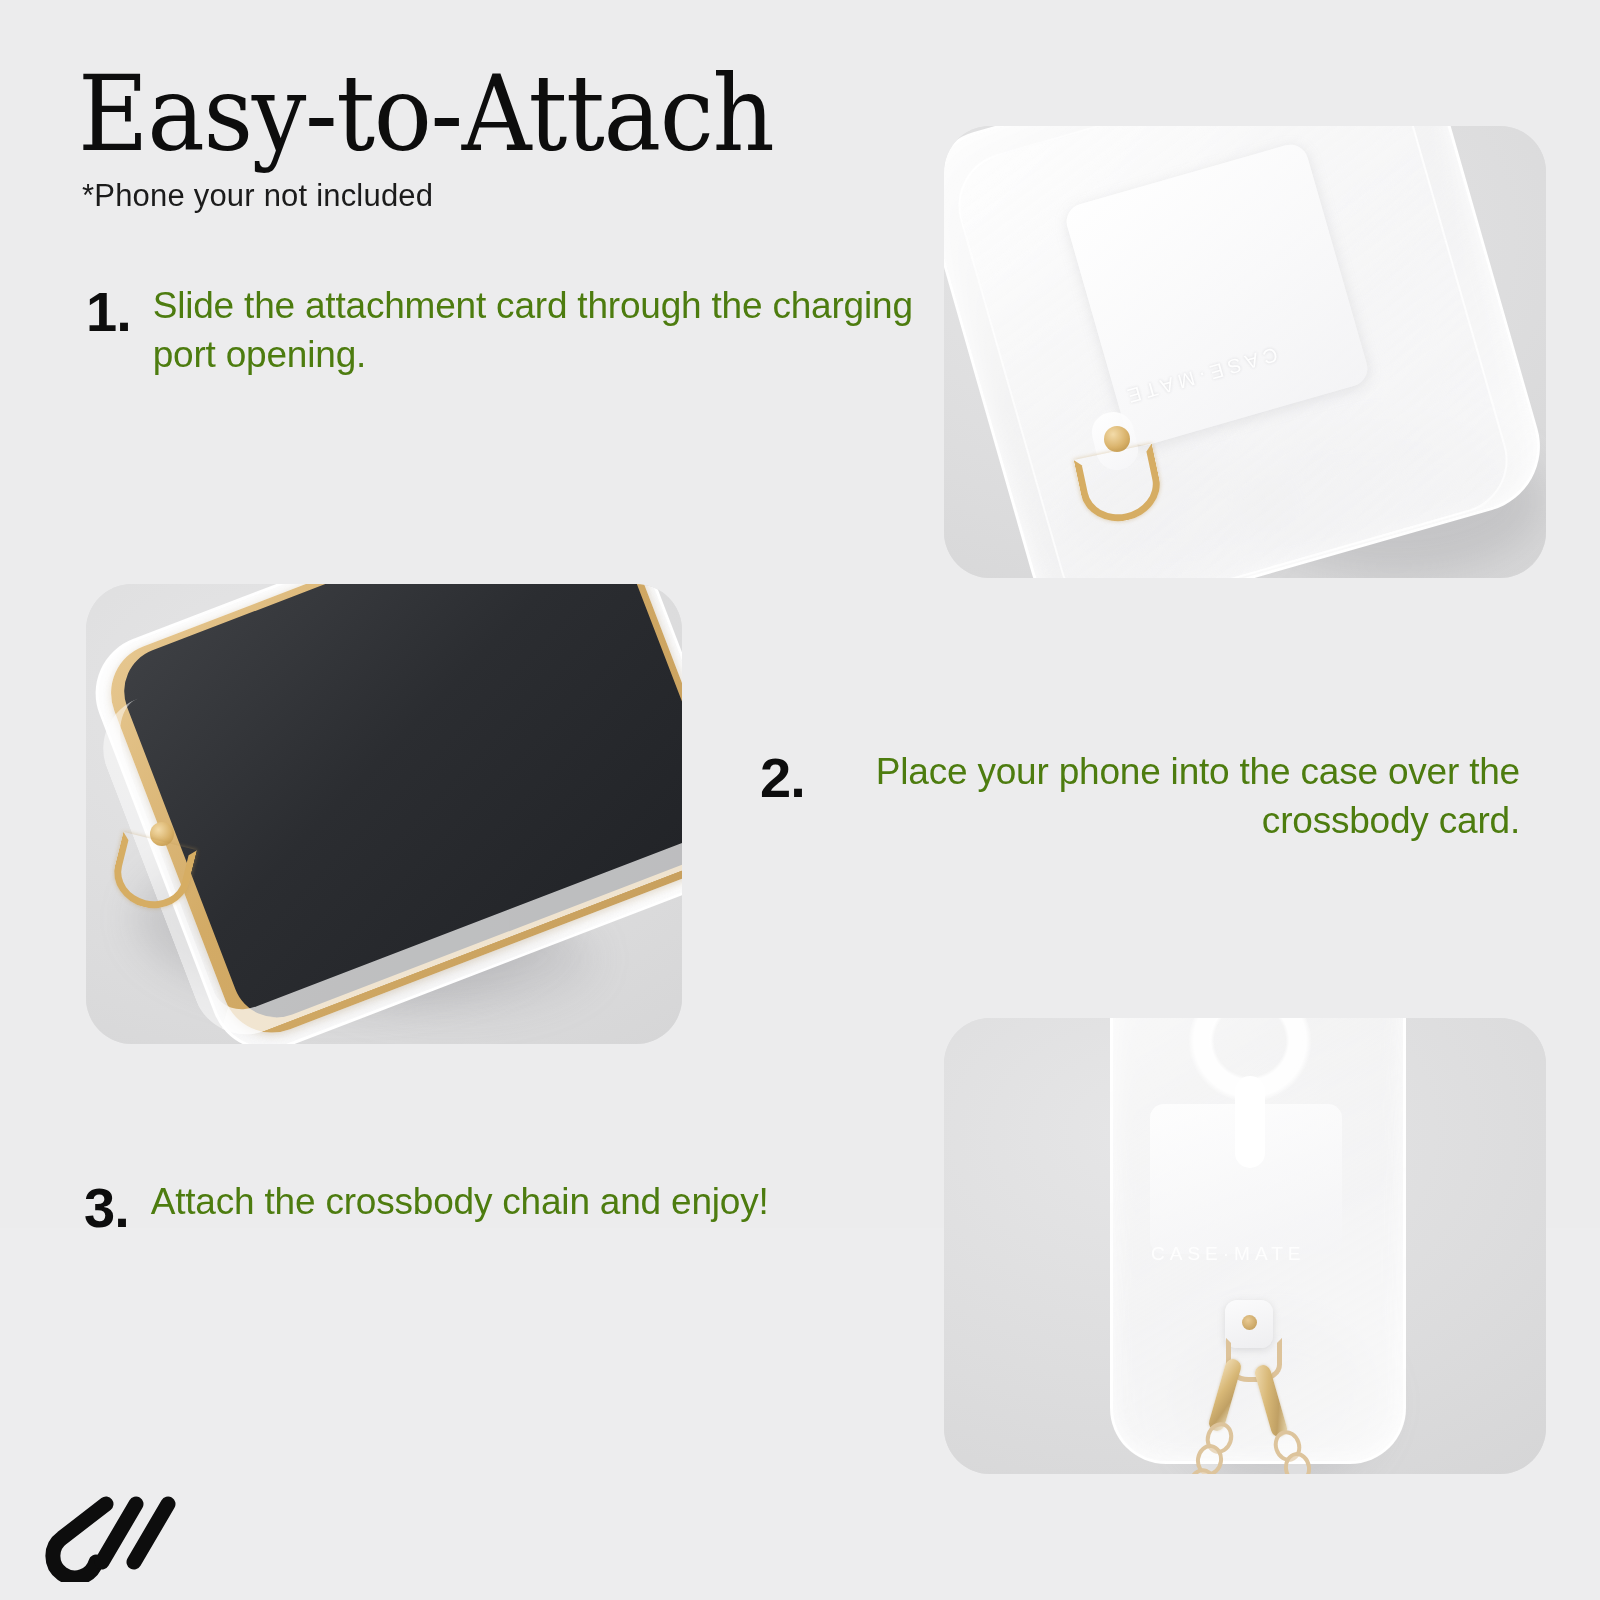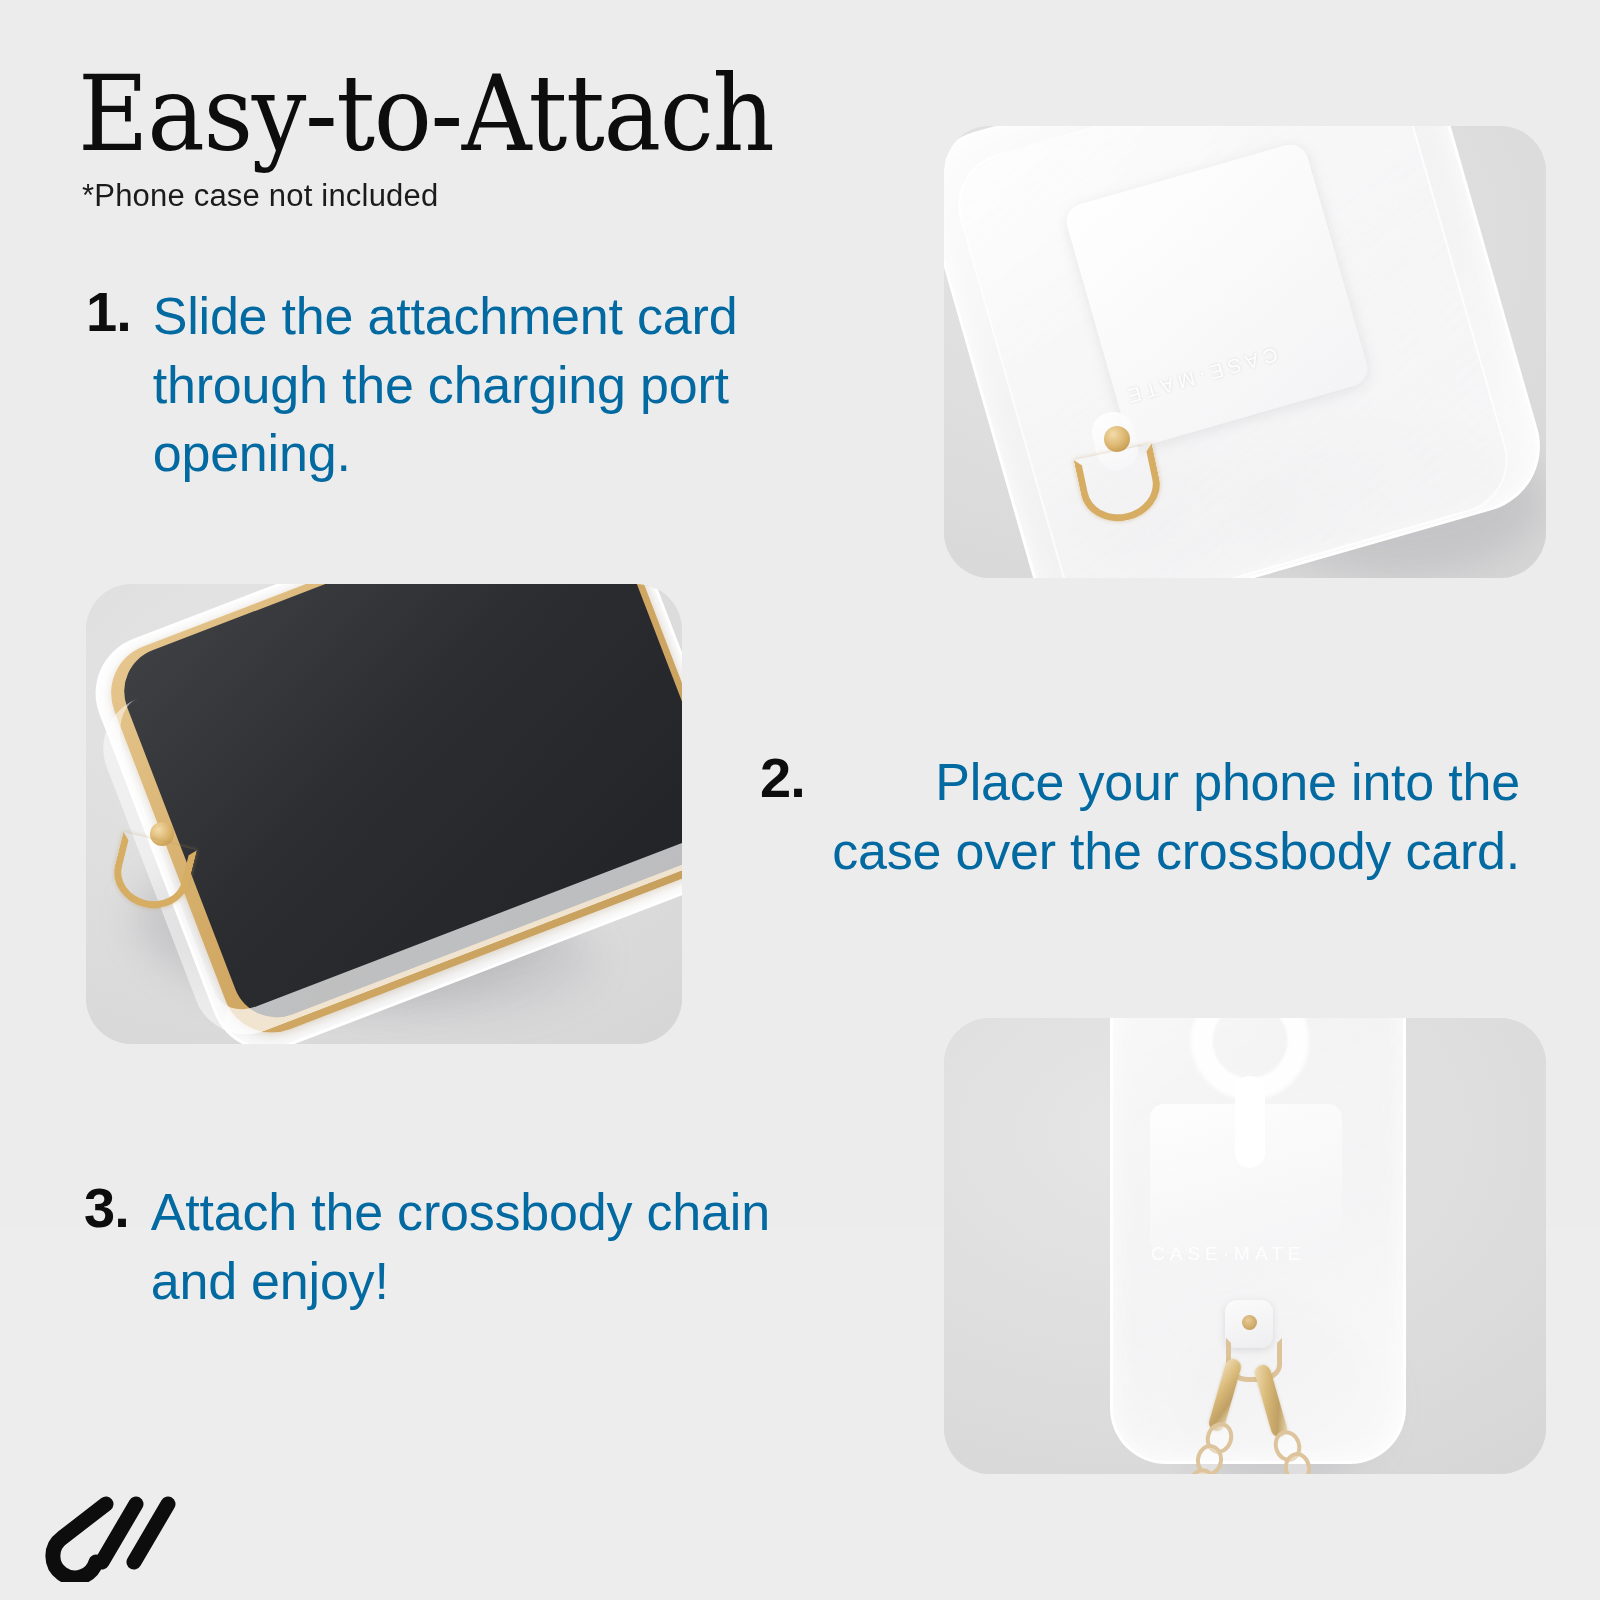--- a/index.html
+++ b/index.html
@@ -58,23 +58,23 @@
   .step-num {
     font-size: 56px;
     font-weight: 700;
     line-height: 1;
     color: #0d0d0d;
     letter-spacing: -1px;
     flex: 0 0 auto;
     padding-top: 2px;
   }
   .step-text {
-    font-size: 52px;
+    font-size: 37px;
     line-height: 1.32;
-    color: #0369a1;
+    color: #4d7c0f;
     letter-spacing: -0.2px;
     padding-left: 22px;
   }
 
   #step1 { left: 86px; top: 282px; width: 830px; }
   #step2 {
     left: 760px; top: 748px; width: 760px;
     justify-content: flex-start;
   }
   #step2 .step-text { text-align: right; }
@@ -283,21 +283,21 @@
     height: 100px;
   }
 </style>
 </head>
 <body>
 
 <div class="stage">
 
   <div class="title">Easy-to-Attach</div>
 
-  <div class="subtitle">*Phone case not included</div>
+  <div class="subtitle">*Phone your not included</div>
 
   <div class="step" id="step1">
     <span class="step-num">1.</span>
     <span class="step-text">Slide the attachment card through the charging port opening.</span>
   </div>
 
   <div class="step" id="step2">
     <span class="step-num">2.</span>
     <span class="step-text">Place your phone into the case over the crossbody card.</span>
   </div>

